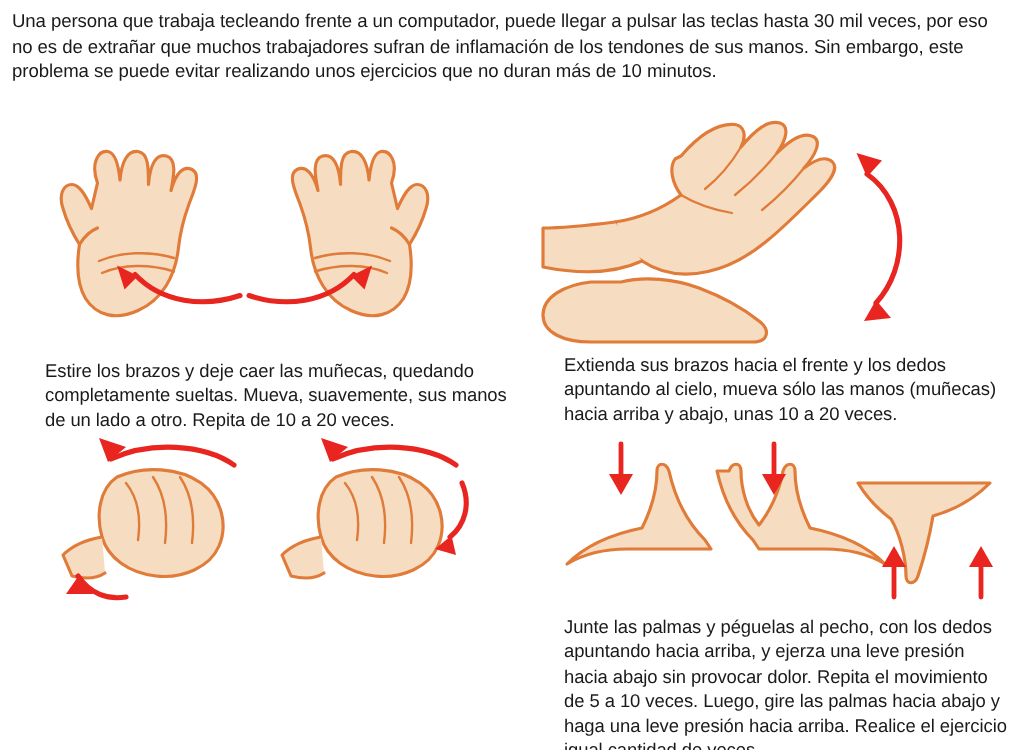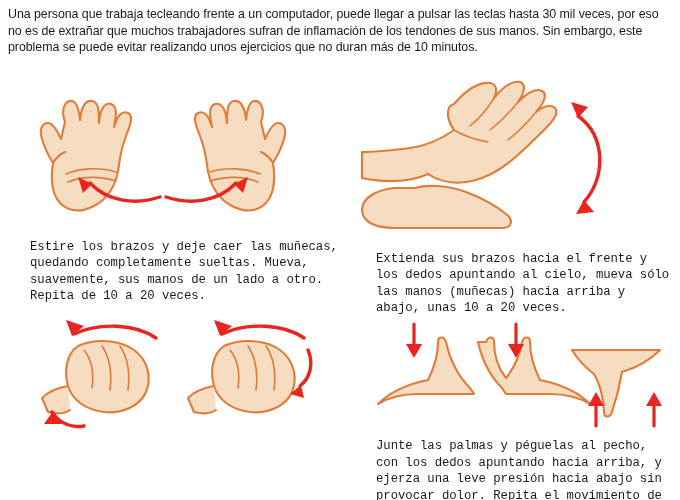--- a/index.html
+++ b/index.html
@@ -30,21 +30,20 @@
     letter-spacing: -0.05px;
   }
   .grid {
     display: grid;
     grid-template-columns: 346px 326px;
     grid-template-rows: auto auto;
     column-gap: 0px;
   }
   .cell {
     position: relative;
-    font-family: Liberation Mono, monospace;
   }
   .art {
     position: relative;
     width: 100%;
   }
   .art svg {
     display: block;
   }
   .caption {
     font-size: 12.3px;
@@ -52,21 +51,21 @@
     margin: 0;
     padding: 0 6px 0 22px;
     letter-spacing: -0.05px;
   }
   .cell-r .caption {
     padding-left: 22px;
   }
   .r1 .art { height: 175px; }
   .r2 .art { height: 120px; }
   .r1c1 .caption { margin-top: 4px; }
-  .r1c2 .caption { margin-top: 16px; }
+  .r1c2 .caption { margin-top: 0; }
   .r2c1 .caption { margin-top: 6px; }
   .r2c2 .caption { margin-top: 2px; }
 </style>
 </head>
 <body>
 
 <div id="page">
 
   <p class="intro">Una persona que trabaja tecleando frente a un computador, puede llegar a pulsar las teclas hasta 30 mil veces, por eso no es de extrañar que muchos trabajadores sufran de inflamación de los tendones de sus manos. Sin embargo, este problema se puede evitar realizando unos ejercicios que no duran más de 10 minutos.</p>
 

